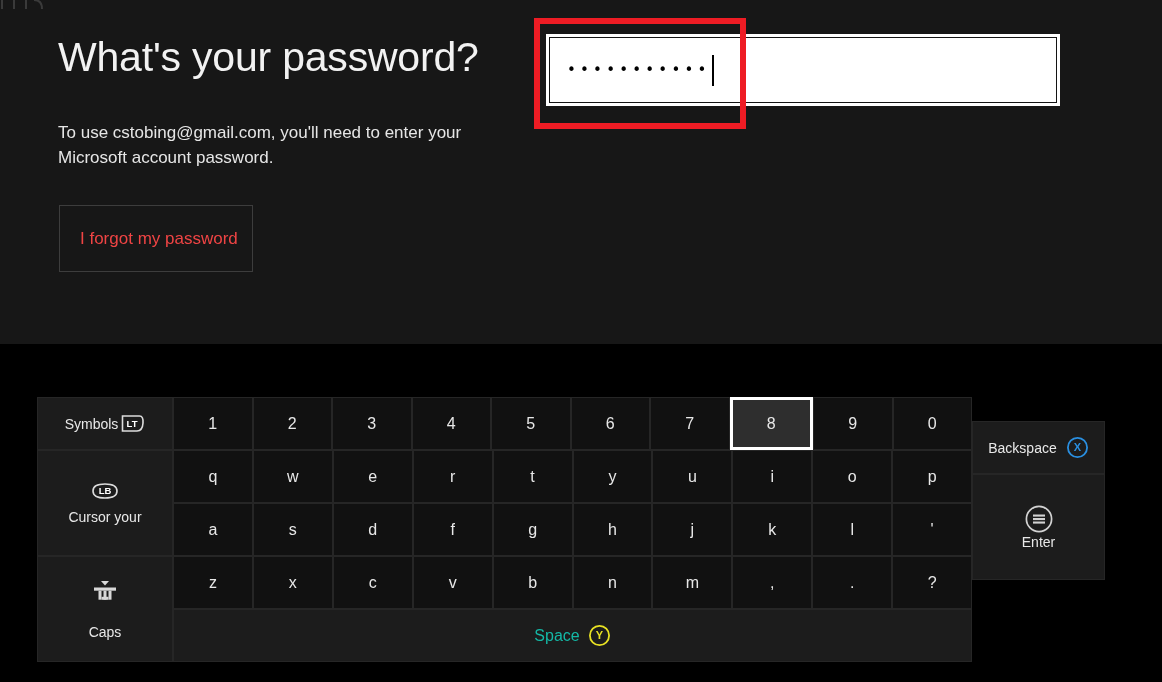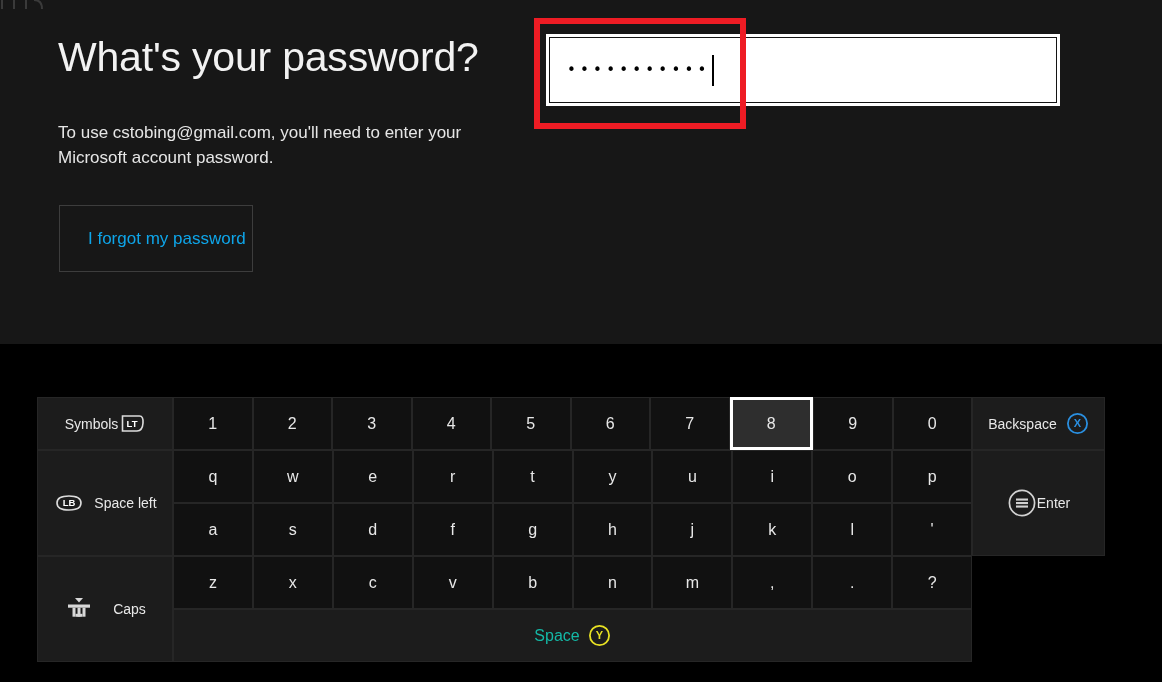--- a/index.html
+++ b/index.html
@@ -51,25 +51,25 @@
     line-height: 25px;
     color: #e6e6e6;
   }
 
   #forgot-btn {
     position: absolute;
     left: 59px; top: 205px;
     width: 194px; height: 67px;
     background: #171717;
     border: 1px solid #3d3d3d;
-    color: #0ea5e9;
+    color: #ef4444;
     font-size: 17px;
     font-family: "Liberation Sans", sans-serif;
     text-align: left;
-    padding-left: 28px;
+    padding-left: 20px;
     line-height: 65px;
     cursor: pointer;
     white-space: nowrap;
   }
 
   
   #pw-wrap {
     position: absolute;
     left: 546px; top: 34px;
     width: 514px; height: 72px;
@@ -121,20 +121,21 @@
   #kb-left {
     width: 136px;
     display: flex;
     flex-direction: column;
   }
   .sp-key {
     background: #1c1c1c;
     border: 1px solid #262626;
     color: #e8e8e8;
     display: flex;
+    flex-direction: column;
     align-items: center;
     justify-content: center;
     cursor: pointer;
     font-size: 14px;
   }
   #key-symbols { height: 53px; flex-direction: row; gap: 2px; }
   #key-cursor-left { height: 106px; gap: 9px; }
   #key-caps { height: 106px; gap: 19px; }
 
   
@@ -171,20 +172,21 @@
     justify-content: center;
     gap: 8px;
     cursor: pointer;
   }
 
   
   #kb-right {
     width: 133px;
     display: flex;
     flex-direction: column;
+    margin-top: 24px;
   }
   #key-backspace { height: 53px; flex-direction: row; gap: 9px; }
   #key-cursor-right { height: 106px; gap: 9px; }
   #key-enter { height: 106px; }
 
   .badge-svg { display: block; }
 </style>
 </head>
 <body>
 
@@ -228,21 +230,21 @@
         </span>
       </div>
 
       <div class="sp-key" id="key-cursor-left">
         <span>
           <svg class="badge-svg" width="32" height="18" viewBox="0 0 32 18">
             <path d="M4 9 q0 -7 12 -7 q12 0 12 7 q0 7 -12 7 q-12 0 -12 -7 z" fill="none" stroke="#dcdcdc" stroke-width="1.6"></path>
             <text x="16" y="12.4" font-family="Liberation Sans, sans-serif" font-size="9.5" font-weight="bold" fill="#ffffff" text-anchor="middle">LB</text>
           </svg>
         </span>
-        <span>Space left</span>
+        <span>Cursor your</span>
       </div>
 
       <div class="sp-key" id="key-caps">
         <span>
           <svg class="badge-svg" width="30" height="26" viewBox="0 0 30 26">
             <path d="M11 2 h8 l-4 4.5 z" fill="#d8d8d8"></path>
             <rect x="4" y="8.5" width="22" height="3.2" fill="#d8d8d8"></rect>
             <rect x="8.5" y="11.7" width="3" height="9" fill="#d8d8d8"></rect>
             <rect x="18.5" y="11.7" width="3" height="9" fill="#d8d8d8"></rect>
             <rect x="13.5" y="11.7" width="3" height="9" fill="#d8d8d8"></rect>

